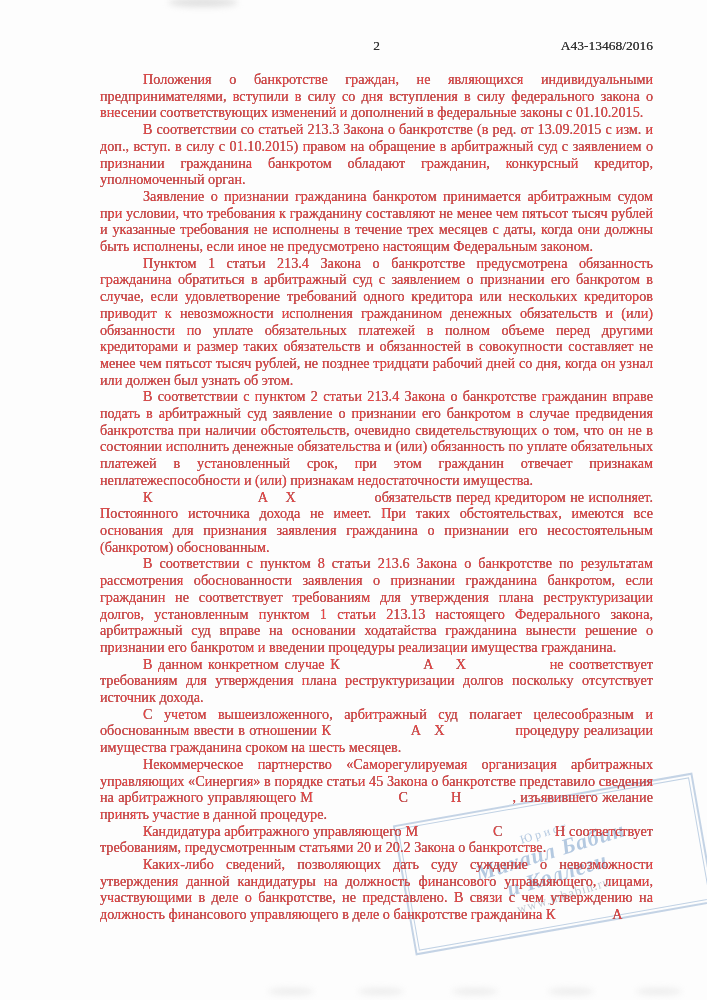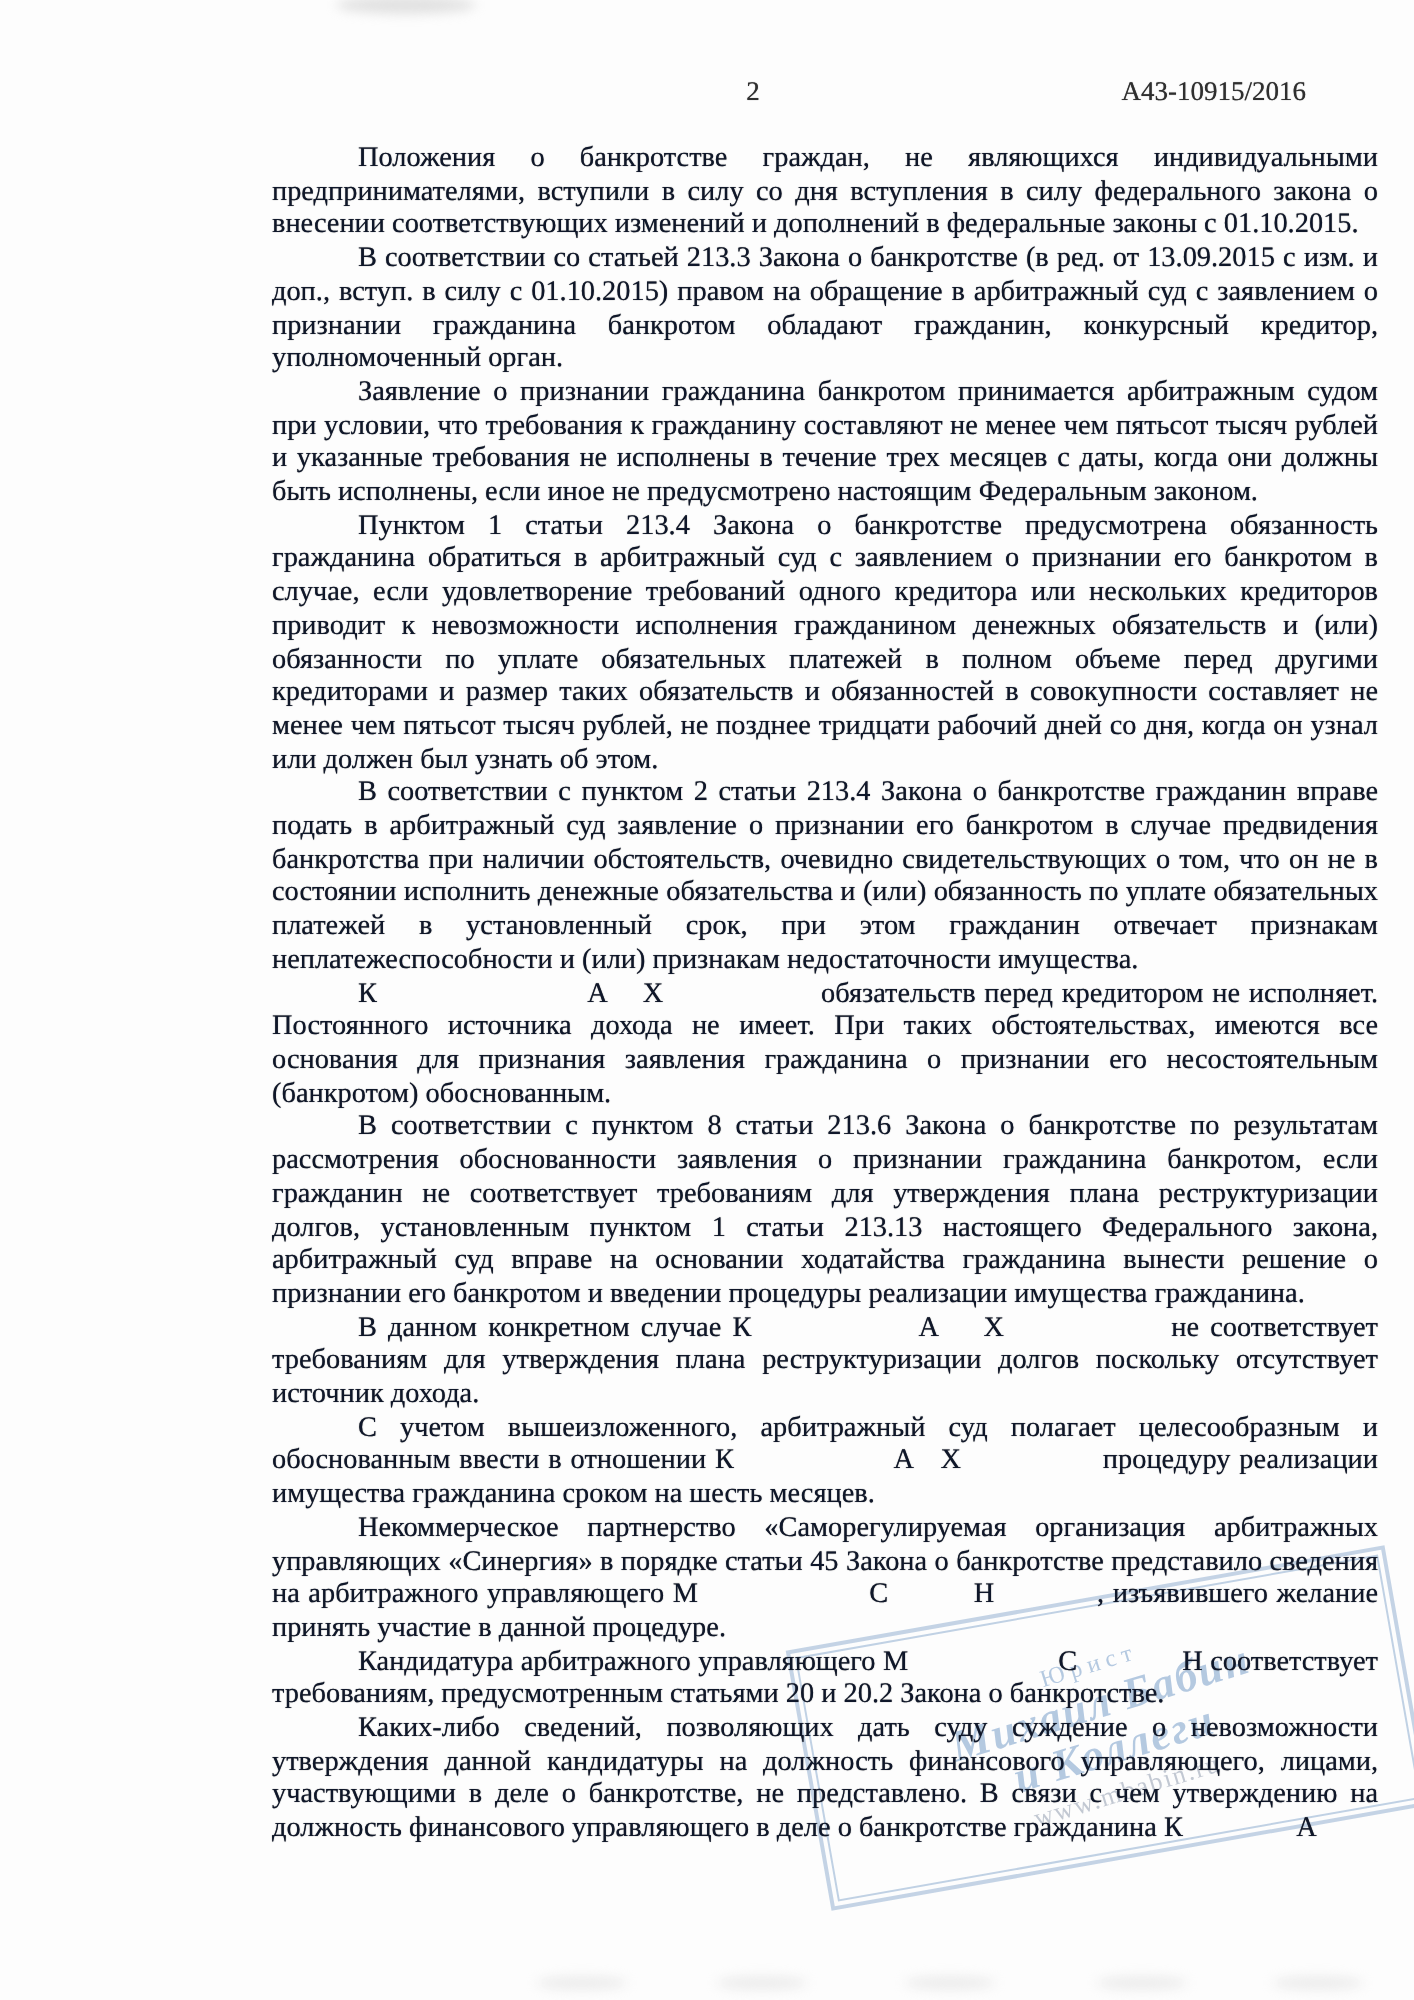--- a/index.html
+++ b/index.html
@@ -64,24 +64,24 @@
 </style>
 </head>
 <body>
 
 <div class="scan" style="background: rgb(253, 253, 253);">
 
   <div class="smudge-top"></div>
 
   <div class="header">
     <div class="page-number">2</div>
-    <div class="case-number">А43-10915/2016</div>
+    <div class="case-number">А43-13468/2016</div>
   </div>
 
-  <div class="doc-body" style="color: #0f172a; margin-left: 36px;">
+  <div class="doc-body" style="color: #ef4444;">
       <p>Положения о банкротстве граждан, не являющихся индивидуальными предпринимателями, вступили в силу со дня вступления в силу федерального закона о внесении соответствующих изменений и дополнений в федеральные законы с 01.10.2015.</p>
       <p>В соответствии со статьей 213.3 Закона о банкротстве (в ред. от 13.09.2015 с изм. и доп., вступ. в силу с 01.10.2015) правом на обращение в арбитражный суд с заявлением о признании гражданина банкротом обладают гражданин, конкурсный кредитор, уполномоченный орган.</p>
       <p>Заявление о признании гражданина банкротом принимается арбитражным судом при условии, что требования к гражданину составляют не менее чем пятьсот тысяч рублей и указанные требования не исполнены в течение трех месяцев с даты, когда они должны быть исполнены, если иное не предусмотрено настоящим Федеральным законом.</p>
       <p>Пунктом 1 статьи 213.4 Закона о банкротстве предусмотрена обязанность гражданина обратиться в арбитражный суд с заявлением о признании его банкротом в случае, если удовлетворение требований одного кредитора или нескольких кредиторов приводит к невозможности исполнения гражданином денежных обязательств и (или) обязанности по уплате обязательных платежей в полном объеме перед другими кредиторами и размер таких обязательств и обязанностей в совокупности составляет не менее чем пятьсот тысяч рублей, не позднее тридцати рабочий дней со дня, когда он узнал или должен был узнать об этом.</p>
       <p>В соответствии с пунктом 2 статьи 213.4 Закона о банкротстве гражданин вправе подать в арбитражный суд заявление о признании его банкротом в случае предвидения банкротства при наличии обстоятельств, очевидно свидетельствующих о том, что он не в состоянии исполнить денежные обязательства и (или) обязанность по уплате обязательных платежей в установленный срок, при этом гражданин отвечает признакам неплатежеспособности и (или) признакам недостаточности имущества.</p>
       <p>К&nbsp;&nbsp;&nbsp;&nbsp;&nbsp;&nbsp;&nbsp;&nbsp;&nbsp;&nbsp;&nbsp;&nbsp;&nbsp;&nbsp;&nbsp;&nbsp;&nbsp;&nbsp;&nbsp;&nbsp;&nbsp;&nbsp;&nbsp;&nbsp;А&nbsp;&nbsp;&nbsp;&nbsp;Х&nbsp;&nbsp;&nbsp;&nbsp;&nbsp;&nbsp;&nbsp;&nbsp;&nbsp;&nbsp;&nbsp;&nbsp;&nbsp;&nbsp;&nbsp;&nbsp;&nbsp;&nbsp;обязательств перед кредитором не исполняет. Постоянного источника дохода не имеет. При таких обстоятельствах, имеются все основания для признания заявления гражданина о признании его несостоятельным (банкротом) обоснованным.</p>
       <p>В соответствии с пунктом 8 статьи 213.6 Закона о банкротстве по результатам рассмотрения обоснованности заявления о признании гражданина банкротом, если гражданин не соответствует требованиям для утверждения плана реструктуризации долгов, установленным пунктом 1 статьи 213.13 настоящего Федерального закона, арбитражный суд вправе на основании ходатайства гражданина вынести решение о признании его банкротом и введении процедуры реализации имущества гражданина.</p>
       <p>В данном конкретном случае К&nbsp;&nbsp;&nbsp;&nbsp;&nbsp;&nbsp;&nbsp;&nbsp;&nbsp;&nbsp;&nbsp;&nbsp;&nbsp;&nbsp;&nbsp;А&nbsp;&nbsp;&nbsp;&nbsp;Х&nbsp;&nbsp;&nbsp;&nbsp;&nbsp;&nbsp;&nbsp;&nbsp;&nbsp;&nbsp;&nbsp;&nbsp;&nbsp;&nbsp;&nbsp;не соответствует требованиям для утверждения плана реструктуризации долгов поскольку отсутствует источник дохода.</p>
       <p>С учетом вышеизложенного, арбитражный суд полагает целесообразным и обоснованным ввести в отношении К&nbsp;&nbsp;&nbsp;&nbsp;&nbsp;&nbsp;&nbsp;&nbsp;&nbsp;&nbsp;&nbsp;&nbsp;&nbsp;&nbsp;&nbsp;&nbsp;&nbsp;&nbsp;А&nbsp;&nbsp;&nbsp;Х&nbsp;&nbsp;&nbsp;&nbsp;&nbsp;&nbsp;&nbsp;&nbsp;&nbsp;&nbsp;&nbsp;&nbsp;&nbsp;&nbsp;&nbsp;&nbsp;процедуру реализации имущества гражданина сроком на шесть месяцев.</p>
       <p>Некоммерческое партнерство «Саморегулируемая организация арбитражных управляющих «Синергия» в порядке статьи 45 Закона о банкротстве представило сведения на арбитражного управляющего М&nbsp;&nbsp;&nbsp;&nbsp;&nbsp;&nbsp;&nbsp;&nbsp;&nbsp;&nbsp;&nbsp;&nbsp;&nbsp;&nbsp;&nbsp;&nbsp;&nbsp;&nbsp;&nbsp;&nbsp;С&nbsp;&nbsp;&nbsp;&nbsp;&nbsp;&nbsp;&nbsp;&nbsp;&nbsp;&nbsp;Н&nbsp;&nbsp;&nbsp;&nbsp;&nbsp;&nbsp;&nbsp;&nbsp;&nbsp;&nbsp;&nbsp;&nbsp;, изъявившего желание принять участие в данной процедуре.</p>

